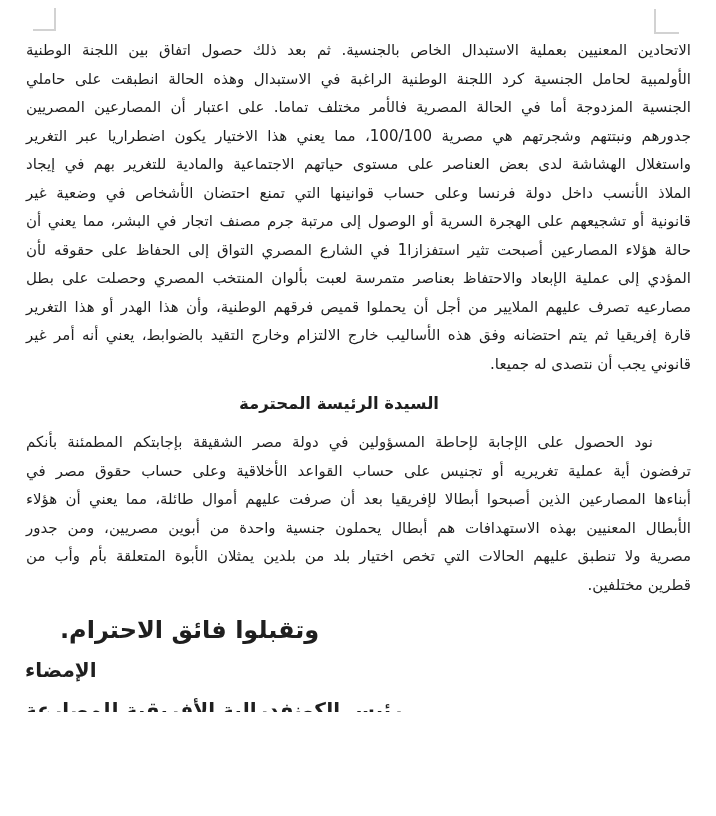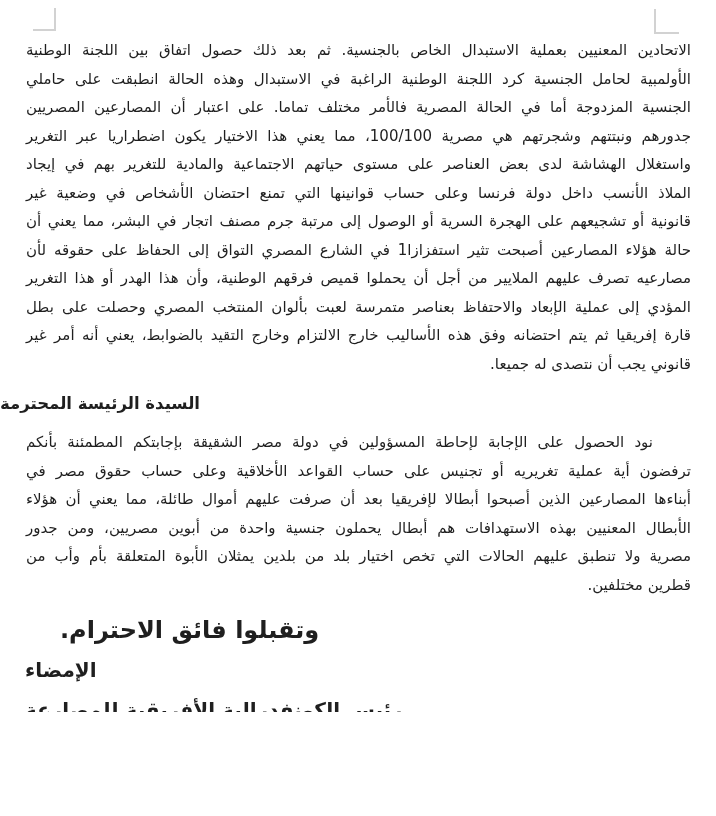--- a/index.html
+++ b/index.html
@@ -45,21 +45,21 @@
     text-align-last: right;
     -moz-text-align-last: right;
   }
   .p1 { margin-top: 36px; }
   .p2 { margin-top: 12px; }
   .p2 .tline.firstline { text-indent: 38px; }
   .heading {
     margin-top: 14px;
     padding-left: 0;
     padding-right: 38px;
-    text-align: left;
+    text-align: center;
     font-weight: bold;
     font-size: 16.5px;
     line-height: 24px;
   }
   .closing {
     width: 360px;
     margin: 16px 296px 0 0;
     text-align: left;
     font-weight: bold;
     font-size: 24px;
@@ -96,22 +96,22 @@
 
   <div class="para p1">
       <div class="tline firstline">الاتحادين المعنيين بعملية الاستبدال الخاص بالجنسية. ثم بعد ذلك حصول اتفاق بين اللجنة الوطنية</div>
       <div class="tline">الأولمبية لحامل الجنسية كرد اللجنة الوطنية الراغبة في الاستبدال وهذه الحالة انطبقت على حاملي</div>
       <div class="tline">الجنسية المزدوجة أما في الحالة المصرية فالأمر مختلف تماما. على اعتبار أن المصارعين المصريين</div>
       <div class="tline">جدورهم ونبتتهم وشجرتهم هي مصرية 100/100، مما يعني هذا الاختيار يكون اضطراريا عبر التغرير</div>
       <div class="tline">واستغلال الهشاشة لدى بعض العناصر على مستوى حياتهم الاجتماعية والمادية للتغرير بهم في إيجاد</div>
       <div class="tline">الملاذ الأنسب داخل دولة فرنسا وعلى حساب قوانينها التي تمنع احتضان الأشخاص في وضعية غير</div>
       <div class="tline">قانونية أو تشجيعهم على الهجرة السرية أو الوصول إلى مرتبة جرم مصنف اتجار في البشر، مما يعني أن</div>
       <div class="tline">حالة هؤلاء المصارعين أصبحت تثير استفزازا1 في الشارع المصري التواق إلى الحفاظ على حقوقه لأن</div>
+      <div class="tline">المؤدي إلى عملية الإبعاد والاحتفاظ بعناصر متمرسة لعبت  بألوان المنتخب المصري وحصلت على بطل</div>
       <div class="tline">مصارعيه تصرف عليهم الملايير من أجل أن يحملوا  قميص فرقهم الوطنية، وأن هذا الهدر أو هذا التغرير</div>
-      <div class="tline">المؤدي إلى عملية الإبعاد والاحتفاظ بعناصر متمرسة لعبت  بألوان المنتخب المصري وحصلت على بطل</div>
       <div class="tline">قارة إفريقيا ثم يتم احتضانه وفق هذه الأساليب خارج الالتزام وخارج التقيد بالضوابط، يعني أنه أمر غير</div>
       <div class="tline lastline">قانوني يجب أن نتصدى له جميعا.</div>
     </div>
 
   <div class="heading">السيدة الرئيسة المحترمة</div>
 
   <div class="para p2">
       <div class="tline firstline">نود الحصول على الإجابة لإحاطة المسؤولين في دولة مصر الشقيقة بإجابتكم المطمئنة بأنكم</div>
       <div class="tline">ترفضون أية عملية تغريريه أو تجنيس على حساب القواعد الأخلاقية وعلى حساب حقوق مصر في</div>
       <div class="tline">أبناءها المصارعين الذين أصبحوا أبطالا لإفريقيا بعد أن صرفت عليهم أموال طائلة، مما يعني أن هؤلاء</div>

